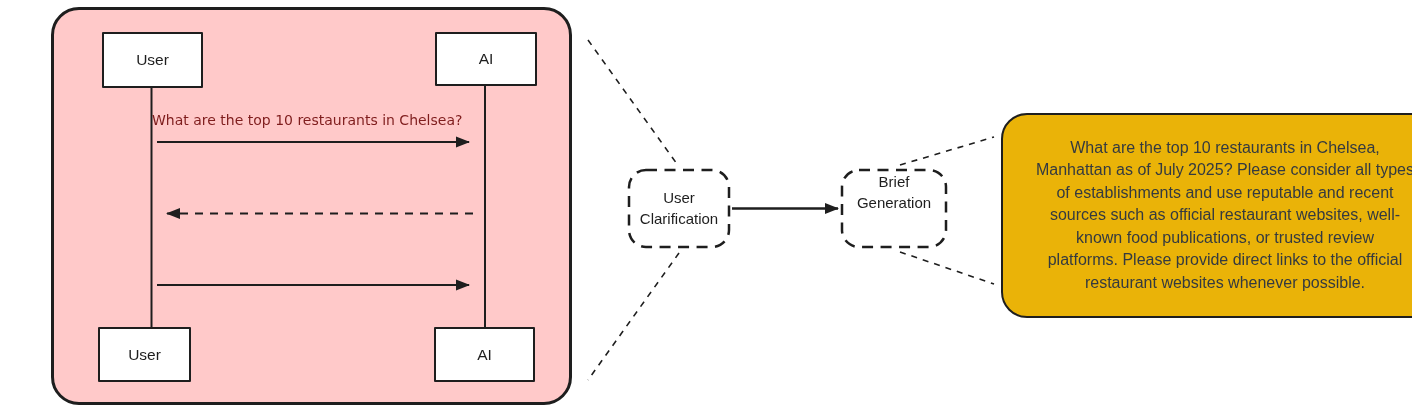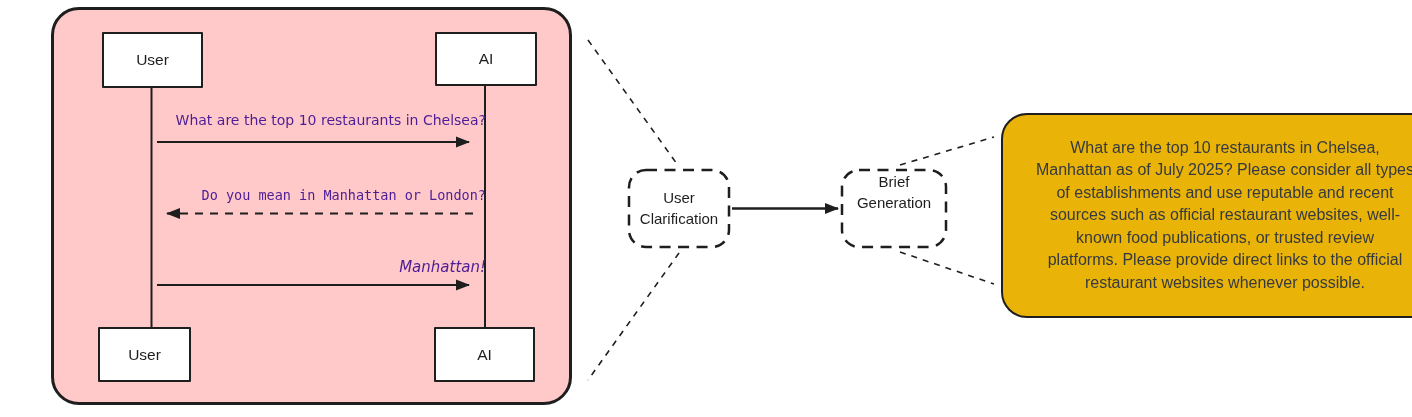--- a/index.html
+++ b/index.html
@@ -23,22 +23,22 @@
   .actor-box{
     background:#ffffff;
     border:2.5px solid #1e1e1e;
     box-sizing:border-box;
     display:flex;align-items:center;justify-content:center;
     font-size:15.5px;color:#1e1e1e;
     border-radius:1px;
   }
   .msg-label{
     width:334px;left:109px;
-    text-align:right;
-    color:#4c1d95;
+    text-align:left;
+    color:#7f1d1d;
   }
   .hand{font-family:"DejaVu Sans", sans-serif;font-size:14px;}
   .hand-italic{font-family:"DejaVu Sans", sans-serif;font-style:italic;font-size:15px;}
   .mono{font-family:"DejaVu Sans Mono", monospace;font-size:13.5px;}
   
   .node-label{
     display:flex;align-items:center;justify-content:center;
     text-align:center;
     white-space:pre-line;
     font-size:15px;line-height:1.35;
@@ -102,22 +102,20 @@
     <span>AI</span>
   </div>
   <div class="abs actor-box" style="left:55px;top:327px;width:93px;height:55px;">
     <span>User</span>
   </div>
   <div class="abs actor-box" style="left:391px;top:327px;width:101px;height:55px;">
     <span>AI</span>
   </div>
 
   <div class="abs msg-label hand" style="top:112px;">What are the top 10 restaurants in Chelsea?</div>
-  <div class="abs msg-label mono" style="top:187px;">Do you mean in Manhattan or London?</div>
-  <div class="abs msg-label hand-italic" style="top:258px;">Manhattan!</div>
 
   <div class="abs node-label" style="left:586px;top:170px;width:100px;height:77px;">User
 Clarification</div>
   <div class="abs node-label" style="left:799px;top:154px;width:104px;height:77px;">Brief
 Generation</div>
 
   <div class="abs brief-box">
     <div class="brief-text">What are the top 10 restaurants in Chelsea,
 Manhattan as of July 2025? Please consider all types
 of establishments and use reputable and recent

